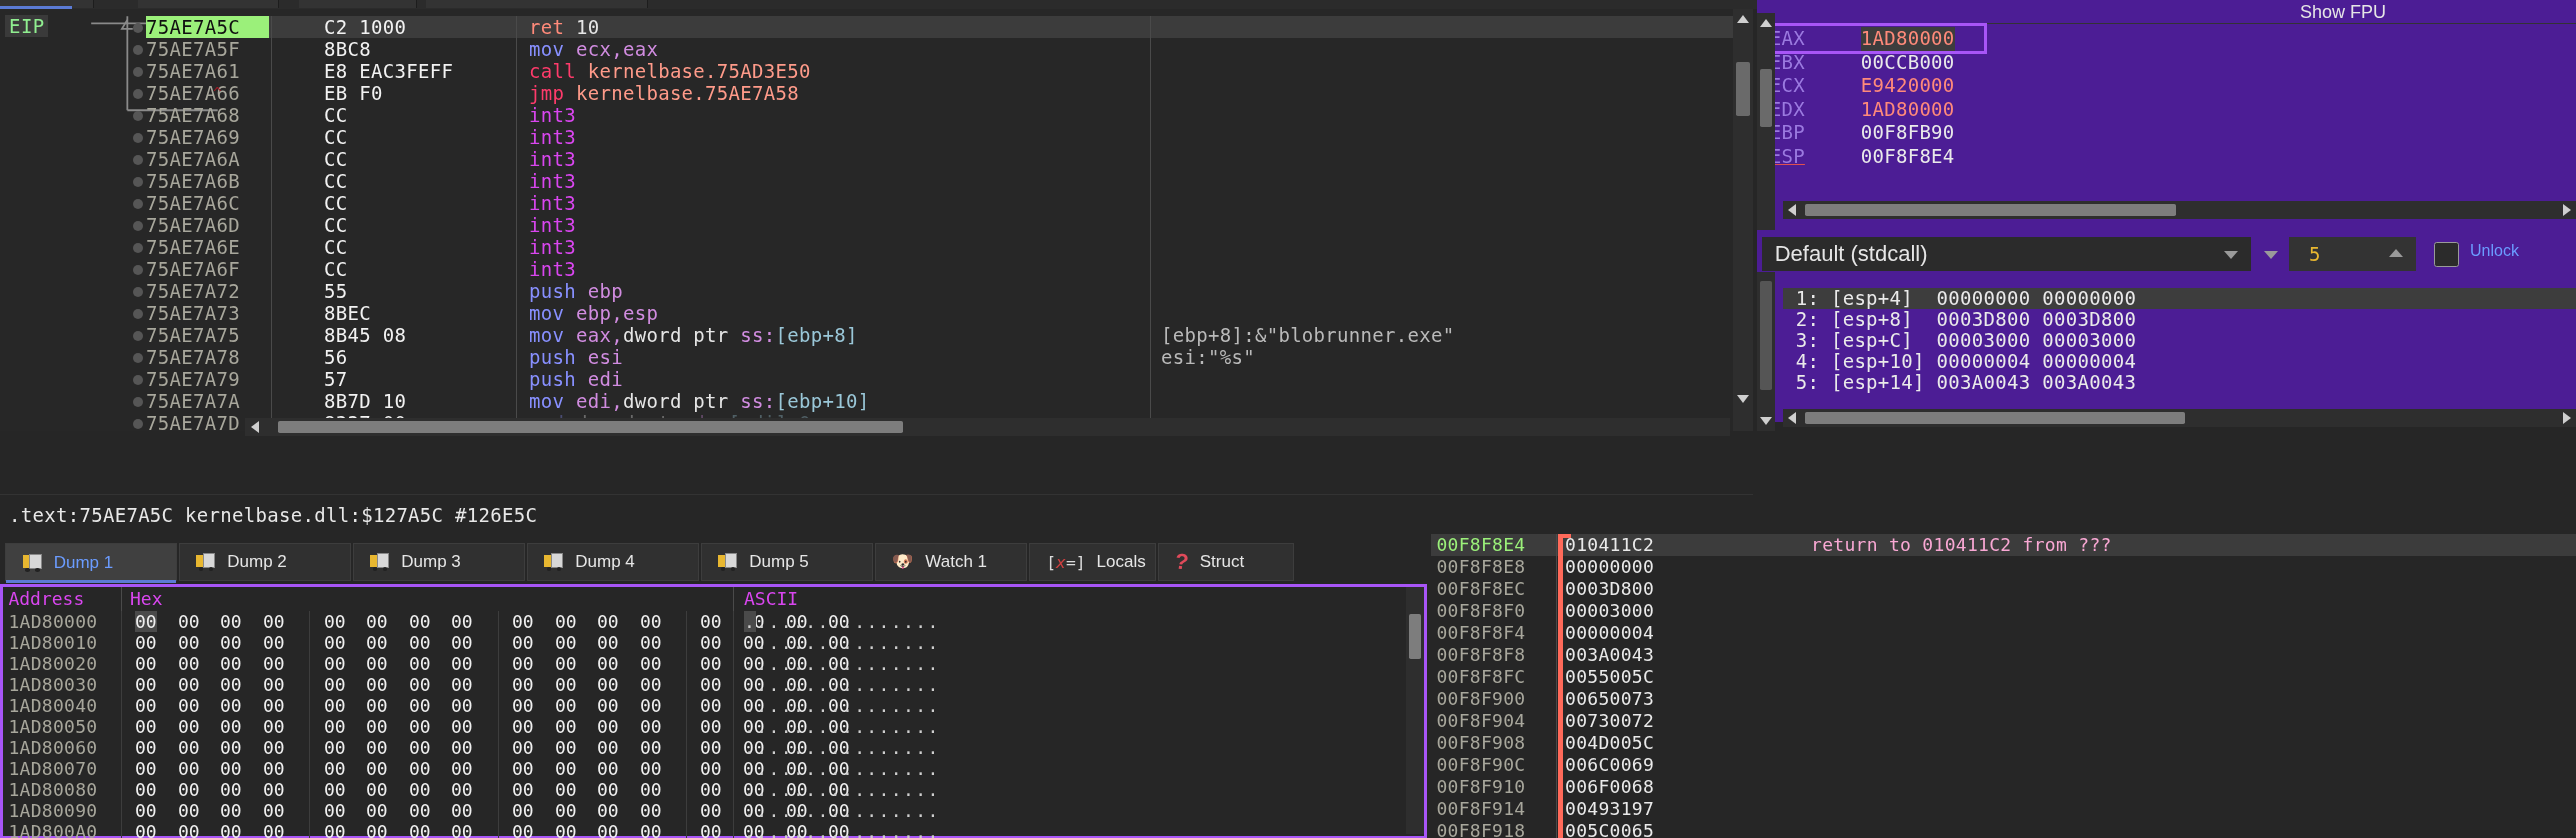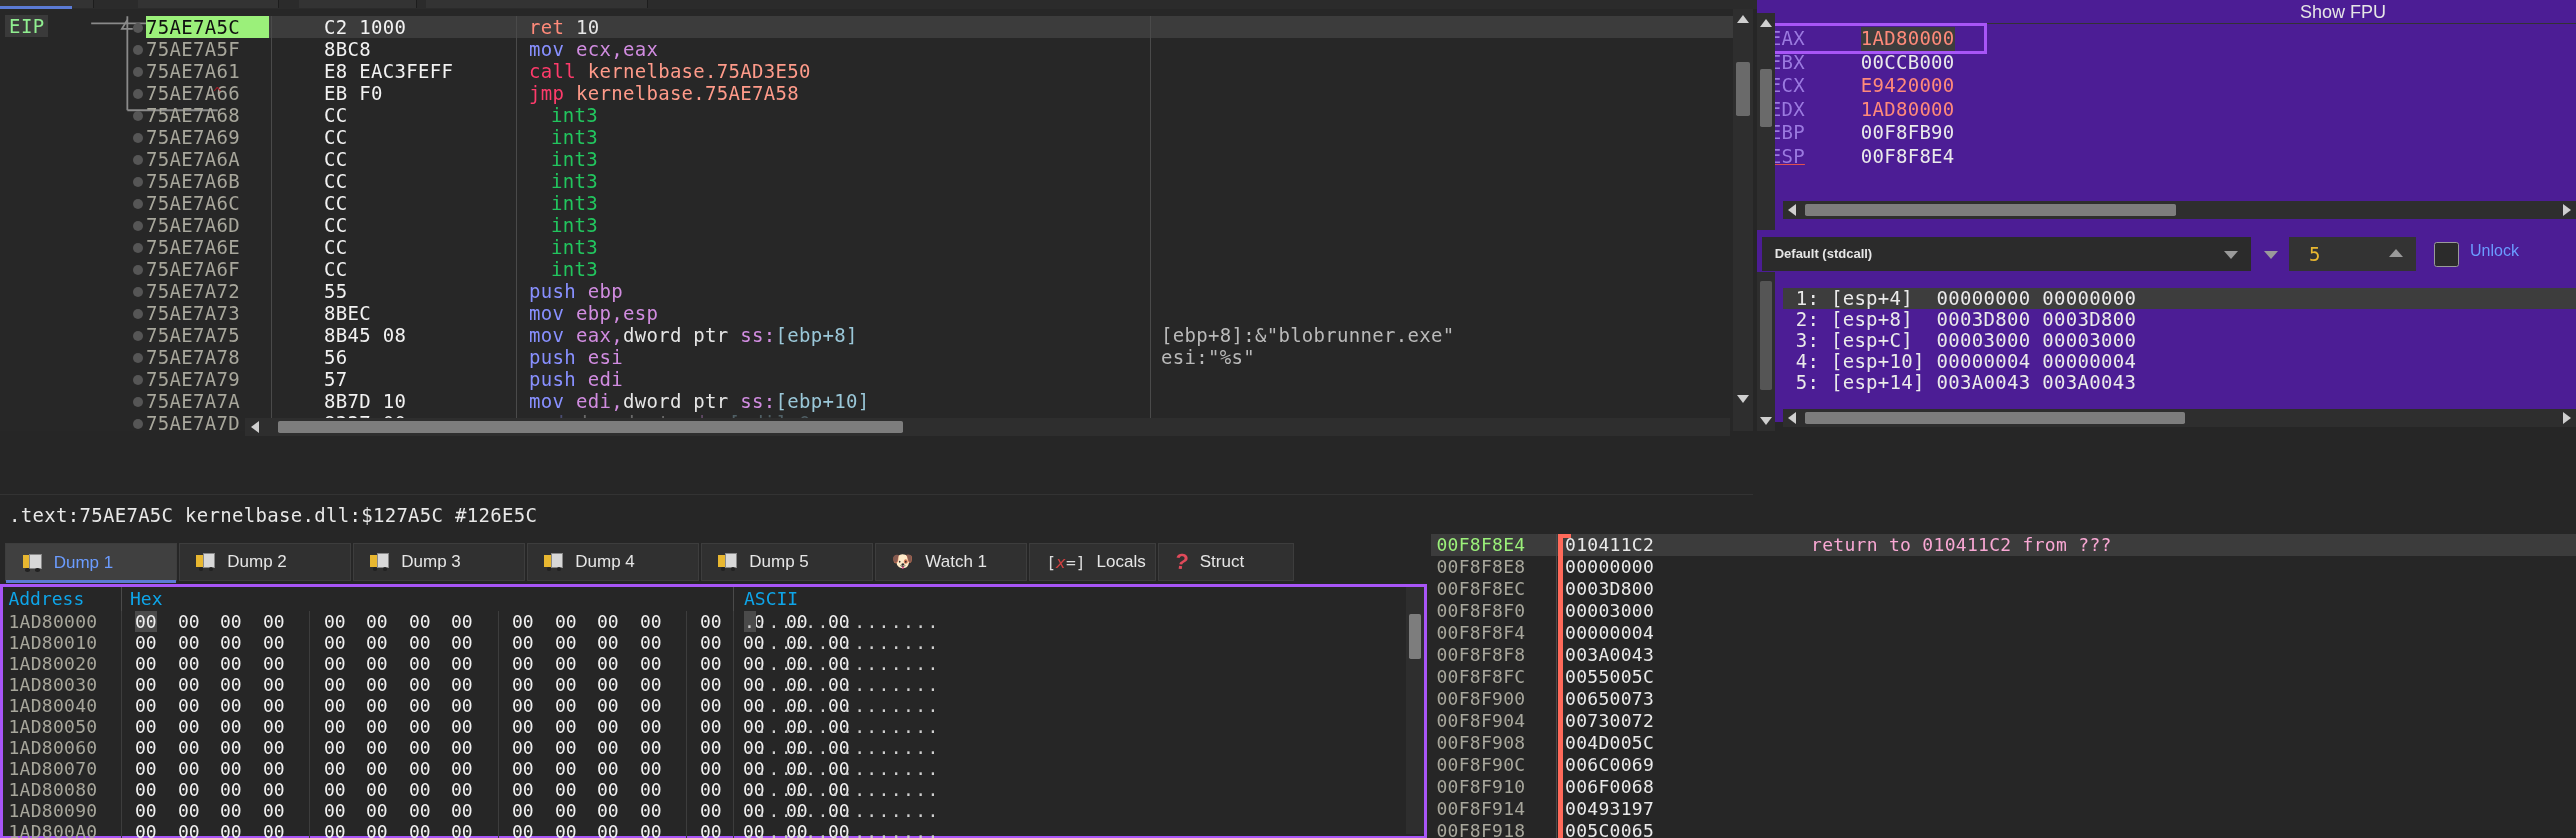--- a/index.html
+++ b/index.html
@@ -49,21 +49,21 @@
   .mnem { position:absolute; left:294px; letter-spacing:0.3px; }
   .sep3 { position:absolute; left:915px; top:0; width:0.9px; height:22px; background:#4a4a4a; }
   .cmt { position:absolute; left:926px; letter-spacing:0.3px; }
 
   .c-ret   { color:#ff8a7a; }
   .c-mov   { color:#8890ff; }
   .c-reg   { color:#d18ce0; }
   .c-call  { color:#ff3b6b; }
   .c-jmp   { color:#ff3b6b; }
   .c-fnname{ color:#ff9b8a; }
-  .c-int3  { color:#22c55e;margin-left:22px; }
+  .c-int3  { color:#d946ef; }
   .c-white { color:#e6e6e6; }
   .c-purple{ color:#b07ae6; }
   .c-grey  { color:#b9b9b9; }
   .c-teal  { color:#9ac7d8; }
 
   
   .vscroll { position:absolute; right:0px; top:9px; width:20px; height:422px; background:#2e2e2e; }
   .vscroll .thumb { position:absolute; left:2.7px; top:53px; width:14.5px; height:54px; background:#6a6a6a; border-radius:1.8px; }
   .arrow-btn { position:absolute; left:0; width:20px; height:20px; background:#2e2e2e; display:flex; align-items:center; justify-content:center; }
   .tri { width:0; height:0; }
@@ -101,21 +101,21 @@
   .ico-watch { width:22px; height:20px; font-size:17px; line-height:20px; }
   .ico-locals { font-family:"DejaVu Sans Mono", monospace; font-size:16.3px; color:#ddd; }
   .ico-locals i { color:#d04040; font-style:italic; }
   .ico-struct { color:#e04a5a; font-size:22px; font-weight:bold; transform:rotate(8deg); }
 
   
   .dump {
     position:absolute; left:0; top:584px; width:1427px; height:255px; background:#262626;
     border:3.6px solid #a855f7;
   }
-  .dump-head { position:relative; height:23.5px; color:#0ea5e9; font-size:18px; line-height:23.5px; }
+  .dump-head { position:relative; height:23.5px; color:#d946ef; font-size:18px; line-height:23.5px; }
   .dump-head .h-addr { position:absolute; left:5.4px; }
   .dump-head .h-hex { position:absolute; left:127px; }
   .dump-head .h-ascii { position:absolute; left:741px; }
   .dump-head .hsep { position:absolute; top:0; width:0.9px; height:23.5px; background:#4a4a4a; }
   .dump-rows { position:relative; margin-top:0.9px; }
   .drow { position:relative; height:21px; line-height:21px; font-size:18px; white-space:nowrap; }
   .drow .d-addr { position:absolute; left:5.4px; color:#a8a79c; letter-spacing:0.3px; }
   .drow .d-ascii{ position:absolute; left:741px; color:#cfcfcf; letter-spacing:1.4px; }
   .drow .dsep { position:absolute; top:0; width:0.9px; height:21px; background:#3d3d3d; }
   .cell-sel { background:#4a4a4a; }
@@ -139,23 +139,22 @@
     position:absolute; left:-9px; top:-3.6px; width:226px; height:31px;
     border:3.6px solid #a855f7; pointer-events:none;
   }
   .regs-hscroll { position:absolute; left:5.4px; top:217px; width:797px; height:18px; background:#2e2e2e; }
   .regs-hscroll .thumb { position:absolute; left:20px; top:2.7px; width:317px; height:12.7px; background:#7d7d7d; border-radius:1.8px; }
 
   
   .ccbar { position:absolute; left:1757px; top:252px; width:819px; height:34px; }
   .cc-combo {
     position:absolute; left:0; top:0; width:489px; height:34px; background:#2b2b2b;
-    color:#e6e6e6; font-size:13px; line-height:34px; padding-left:12.7px;
+    color:#e6e6e6; font-size:22px; line-height:34px; padding-left:12.7px;
     font-family:"Liberation Sans", sans-serif;
-    font-weight:bold;
   }
   .cc-caret { position:absolute; right:12.7px; top:13.6px; }
   .cc-caret2 { position:absolute; left:502px; top:13.6px; }
   .spin {
     position:absolute; left:527px; top:0; width:127px; height:34px; background:#333;
   }
   .spin .val { position:absolute; left:20px; top:0; color:#e8b730; font-size:19px; line-height:34px; }
   .spin .up { position:absolute; right:12.7px; top:11.8px; }
   .chk-box {
     position:absolute; left:672px; top:4.5px; width:25px; height:25px;

